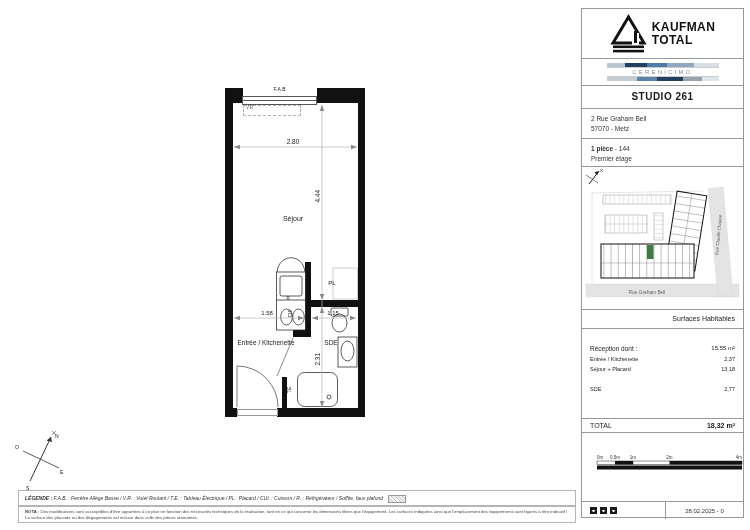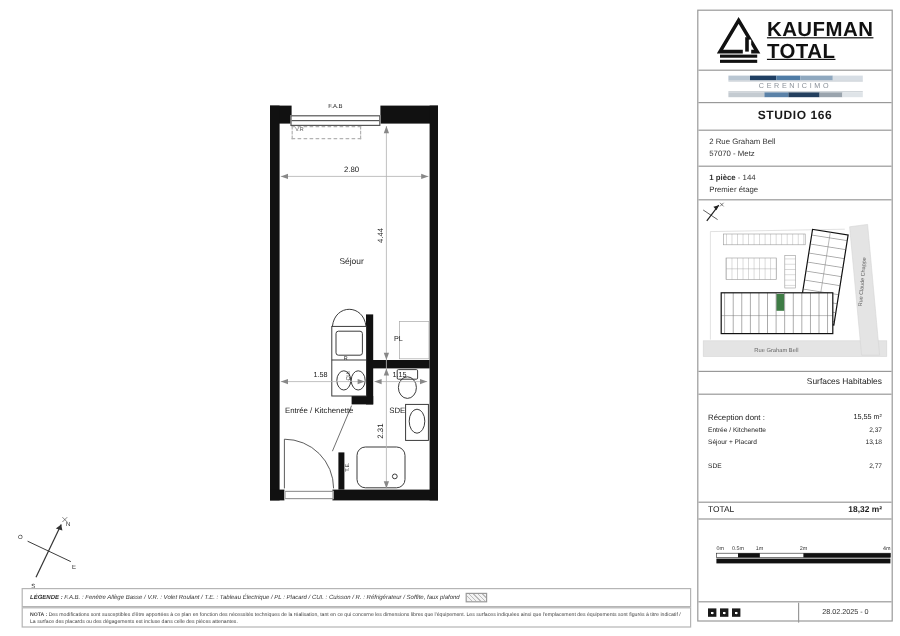--- a/index.html
+++ b/index.html
@@ -16,21 +16,21 @@
   #vrbox{position:absolute;left:243px;top:105px;width:58px;height:11px;
          border:1px dashed #b3b3b3;box-sizing:border-box;}
   #thresh{position:absolute;left:237px;top:409px;width:41px;height:7px;background:#fff;
           border:1px solid #999;box-sizing:border-box;}
   
   #panel{position:absolute;left:581px;top:8px;width:163px;height:510px;
          border:1px solid #999;box-sizing:border-box;background:#fff;}
   .sec{box-sizing:border-box;overflow:hidden;}
   .bt{border-top:1px solid #999;}
   #logo-sec{height:49px;display:flex;align-items:center;justify-content:center;gap:5px;}
-  .brand{font-size:17px;font-weight:700;letter-spacing:.4px;line-height:1.02;color:#111;text-decoration:underline;}
+  .brand{font-size:12px;font-weight:700;letter-spacing:.4px;line-height:1.02;color:#111;}
   #cere-sec{height:27px;display:flex;flex-direction:column;align-items:center;justify-content:center;}
   .cbar{display:flex;height:4px;width:112px;}
   .ctxt{font-size:6px;letter-spacing:2.2px;color:#8a9199;line-height:8px;width:112px;
         text-align:center;border-top:.5px solid #c6ccd2;border-bottom:.5px solid #c6ccd2;}
   #studio-sec{height:23px;text-align:center;font-weight:700;font-size:10px;line-height:22px;letter-spacing:.5px;}
   #addr-sec{height:30px;padding:5px 0 0 9px;font-size:6.5px;line-height:1.55;color:#333;}
   #piece-sec{height:28px;padding:5px 0 0 9px;font-size:6.5px;line-height:1.55;color:#333;}
   #map-sec{height:143px;position:relative;}
   #surfhead-sec{height:19px;font-size:7px;line-height:18px;text-align:right;padding-right:8px;color:#222;}
   #table-sec{height:90px;}
@@ -193,21 +193,21 @@
       <div class="ctxt">CERENICIMO</div>
       <div class="cbar">
         <div style="width:30px;background:#c4cbd1;"></div>
           <div style="width:20px;background:#5b82a8;"></div>
         <div style="width:26px;background:#233f5e;"></div>
           <div style="width:19px;background:#9aa4ad;"></div>
         <div style="width:17px;background:#dfe4e8;"></div>
       </div>
     </div>
 
-    <div id="studio-sec" class="sec bt">STUDIO 166</div>
+    <div id="studio-sec" class="sec bt">STUDIO 261</div>
 
     <div id="addr-sec" class="sec bt">
       <div>2 Rue Graham Bell</div>
       <div>57070 - Metz</div>
     </div>
 
     <div id="piece-sec" class="sec bt">
       <div><b>1 pièce</b><span> - 144</span></div>
       <div>Premier étage</div>
     </div>

